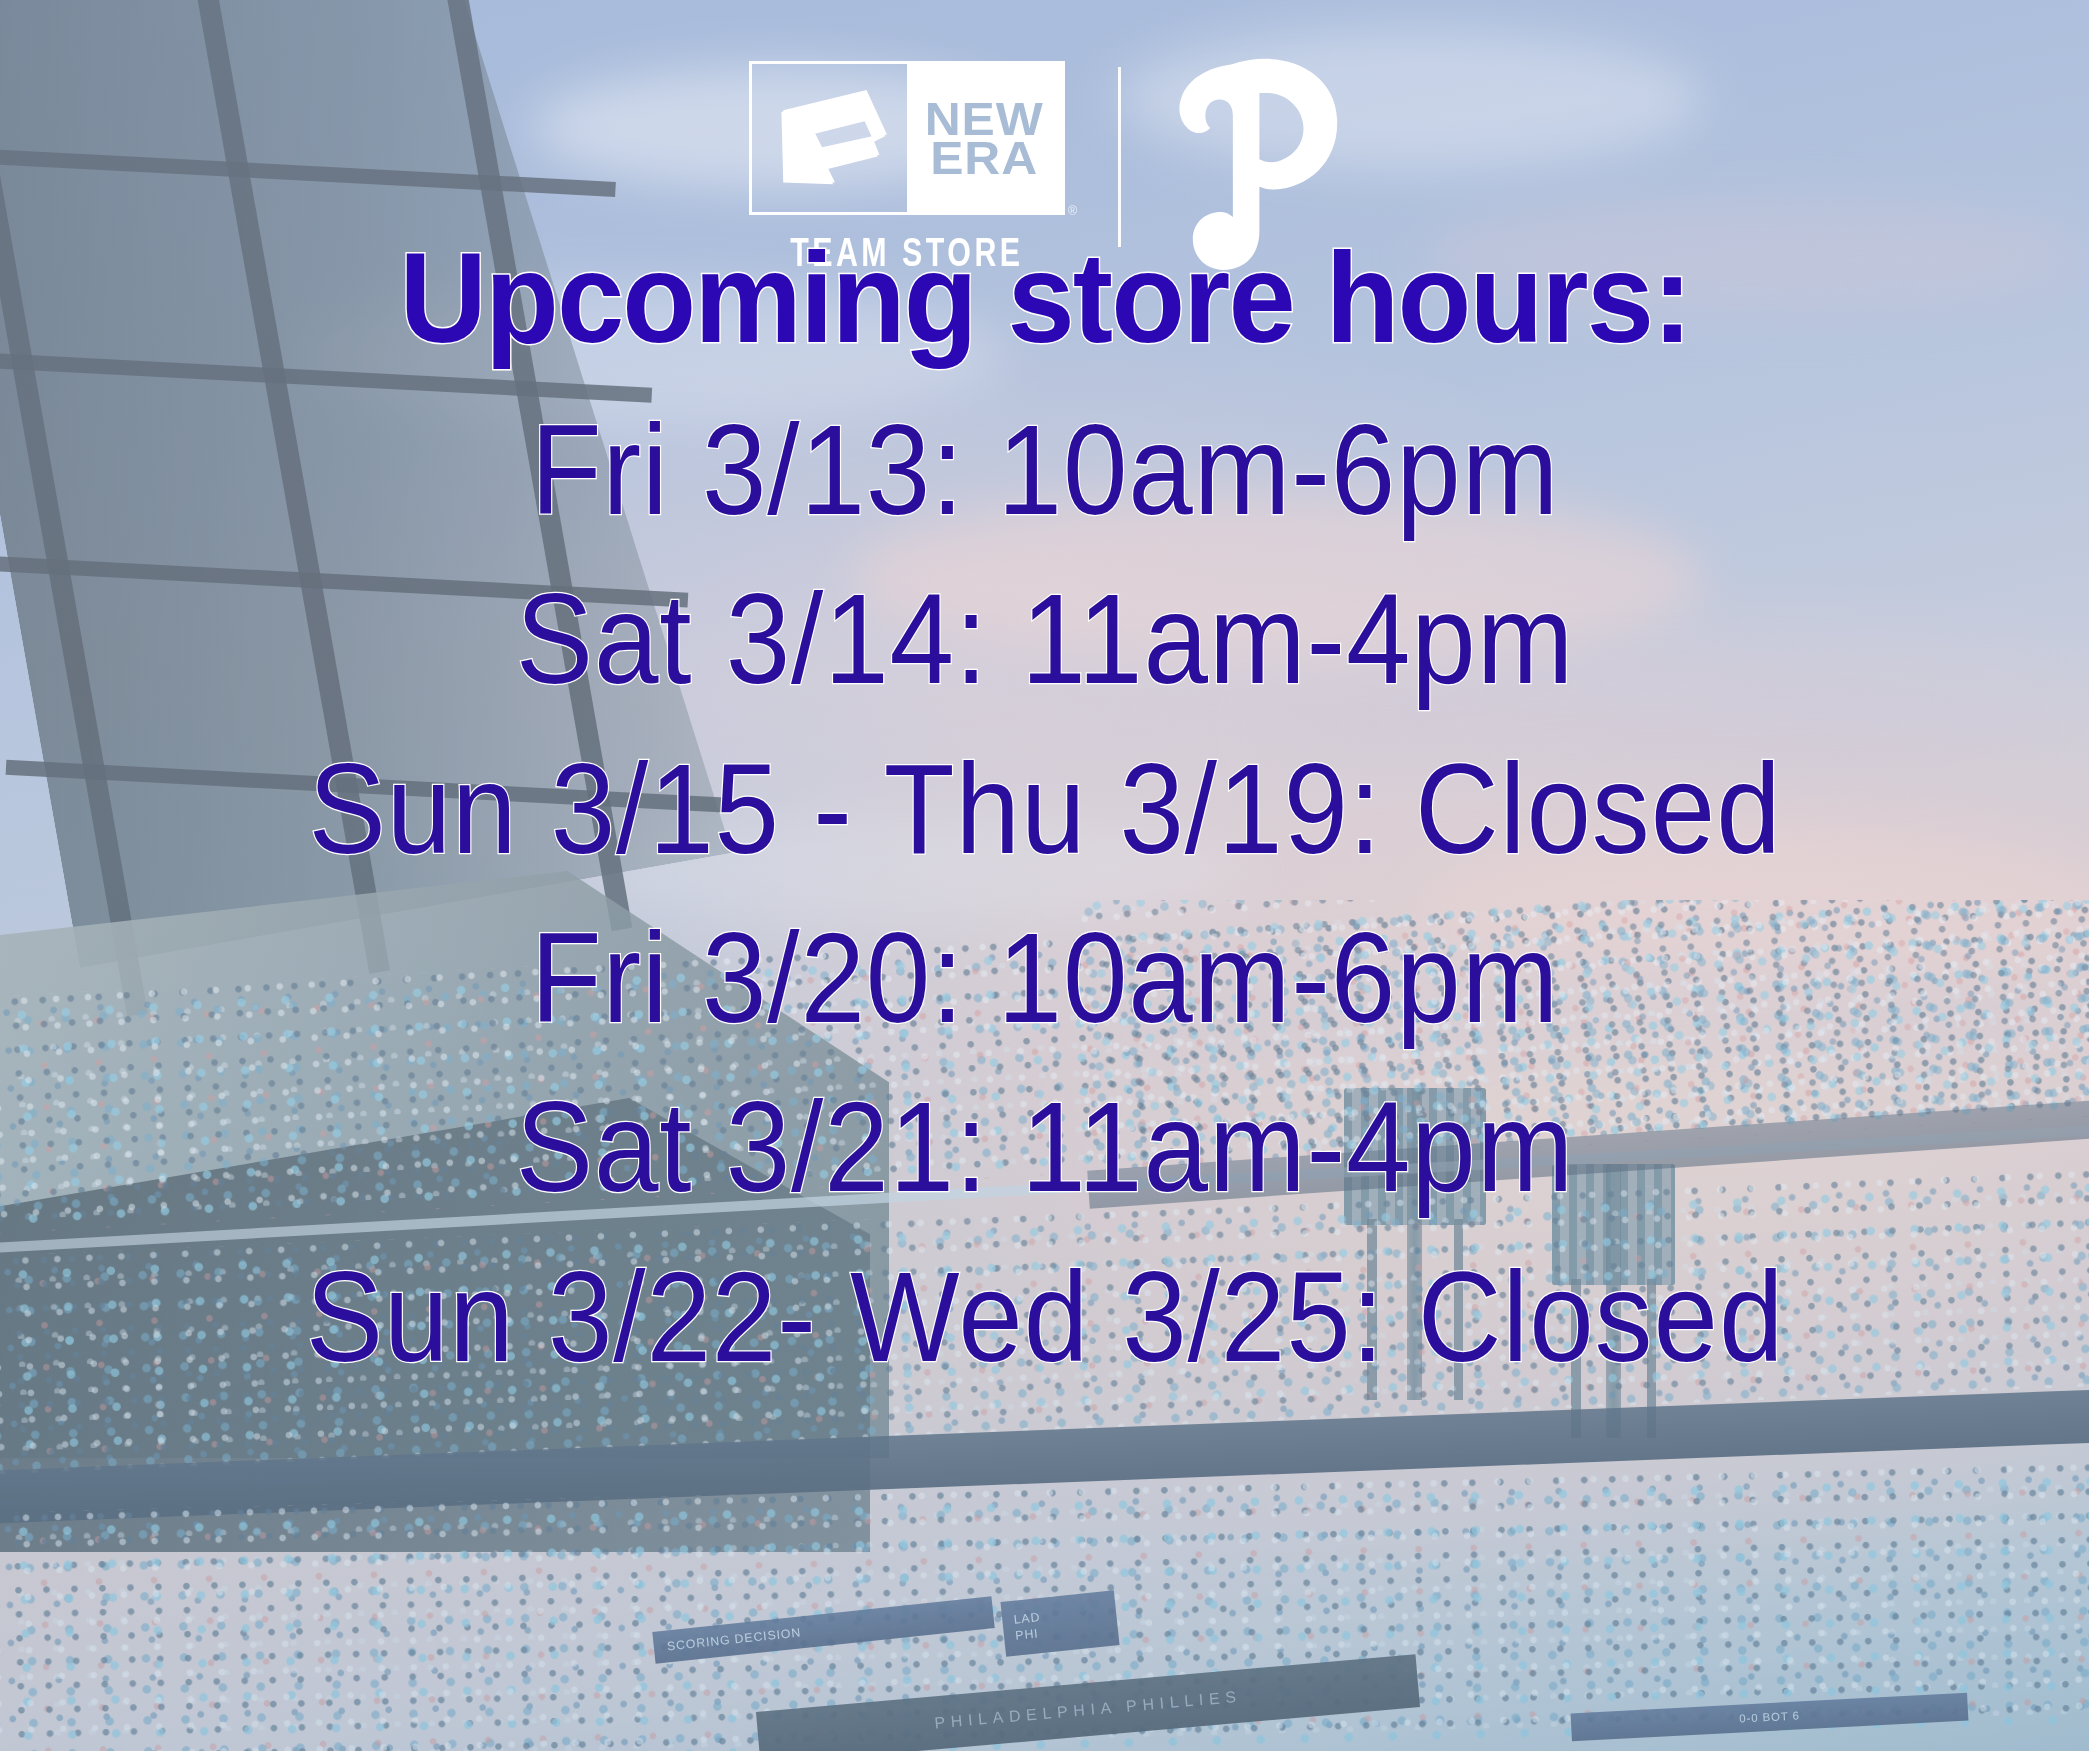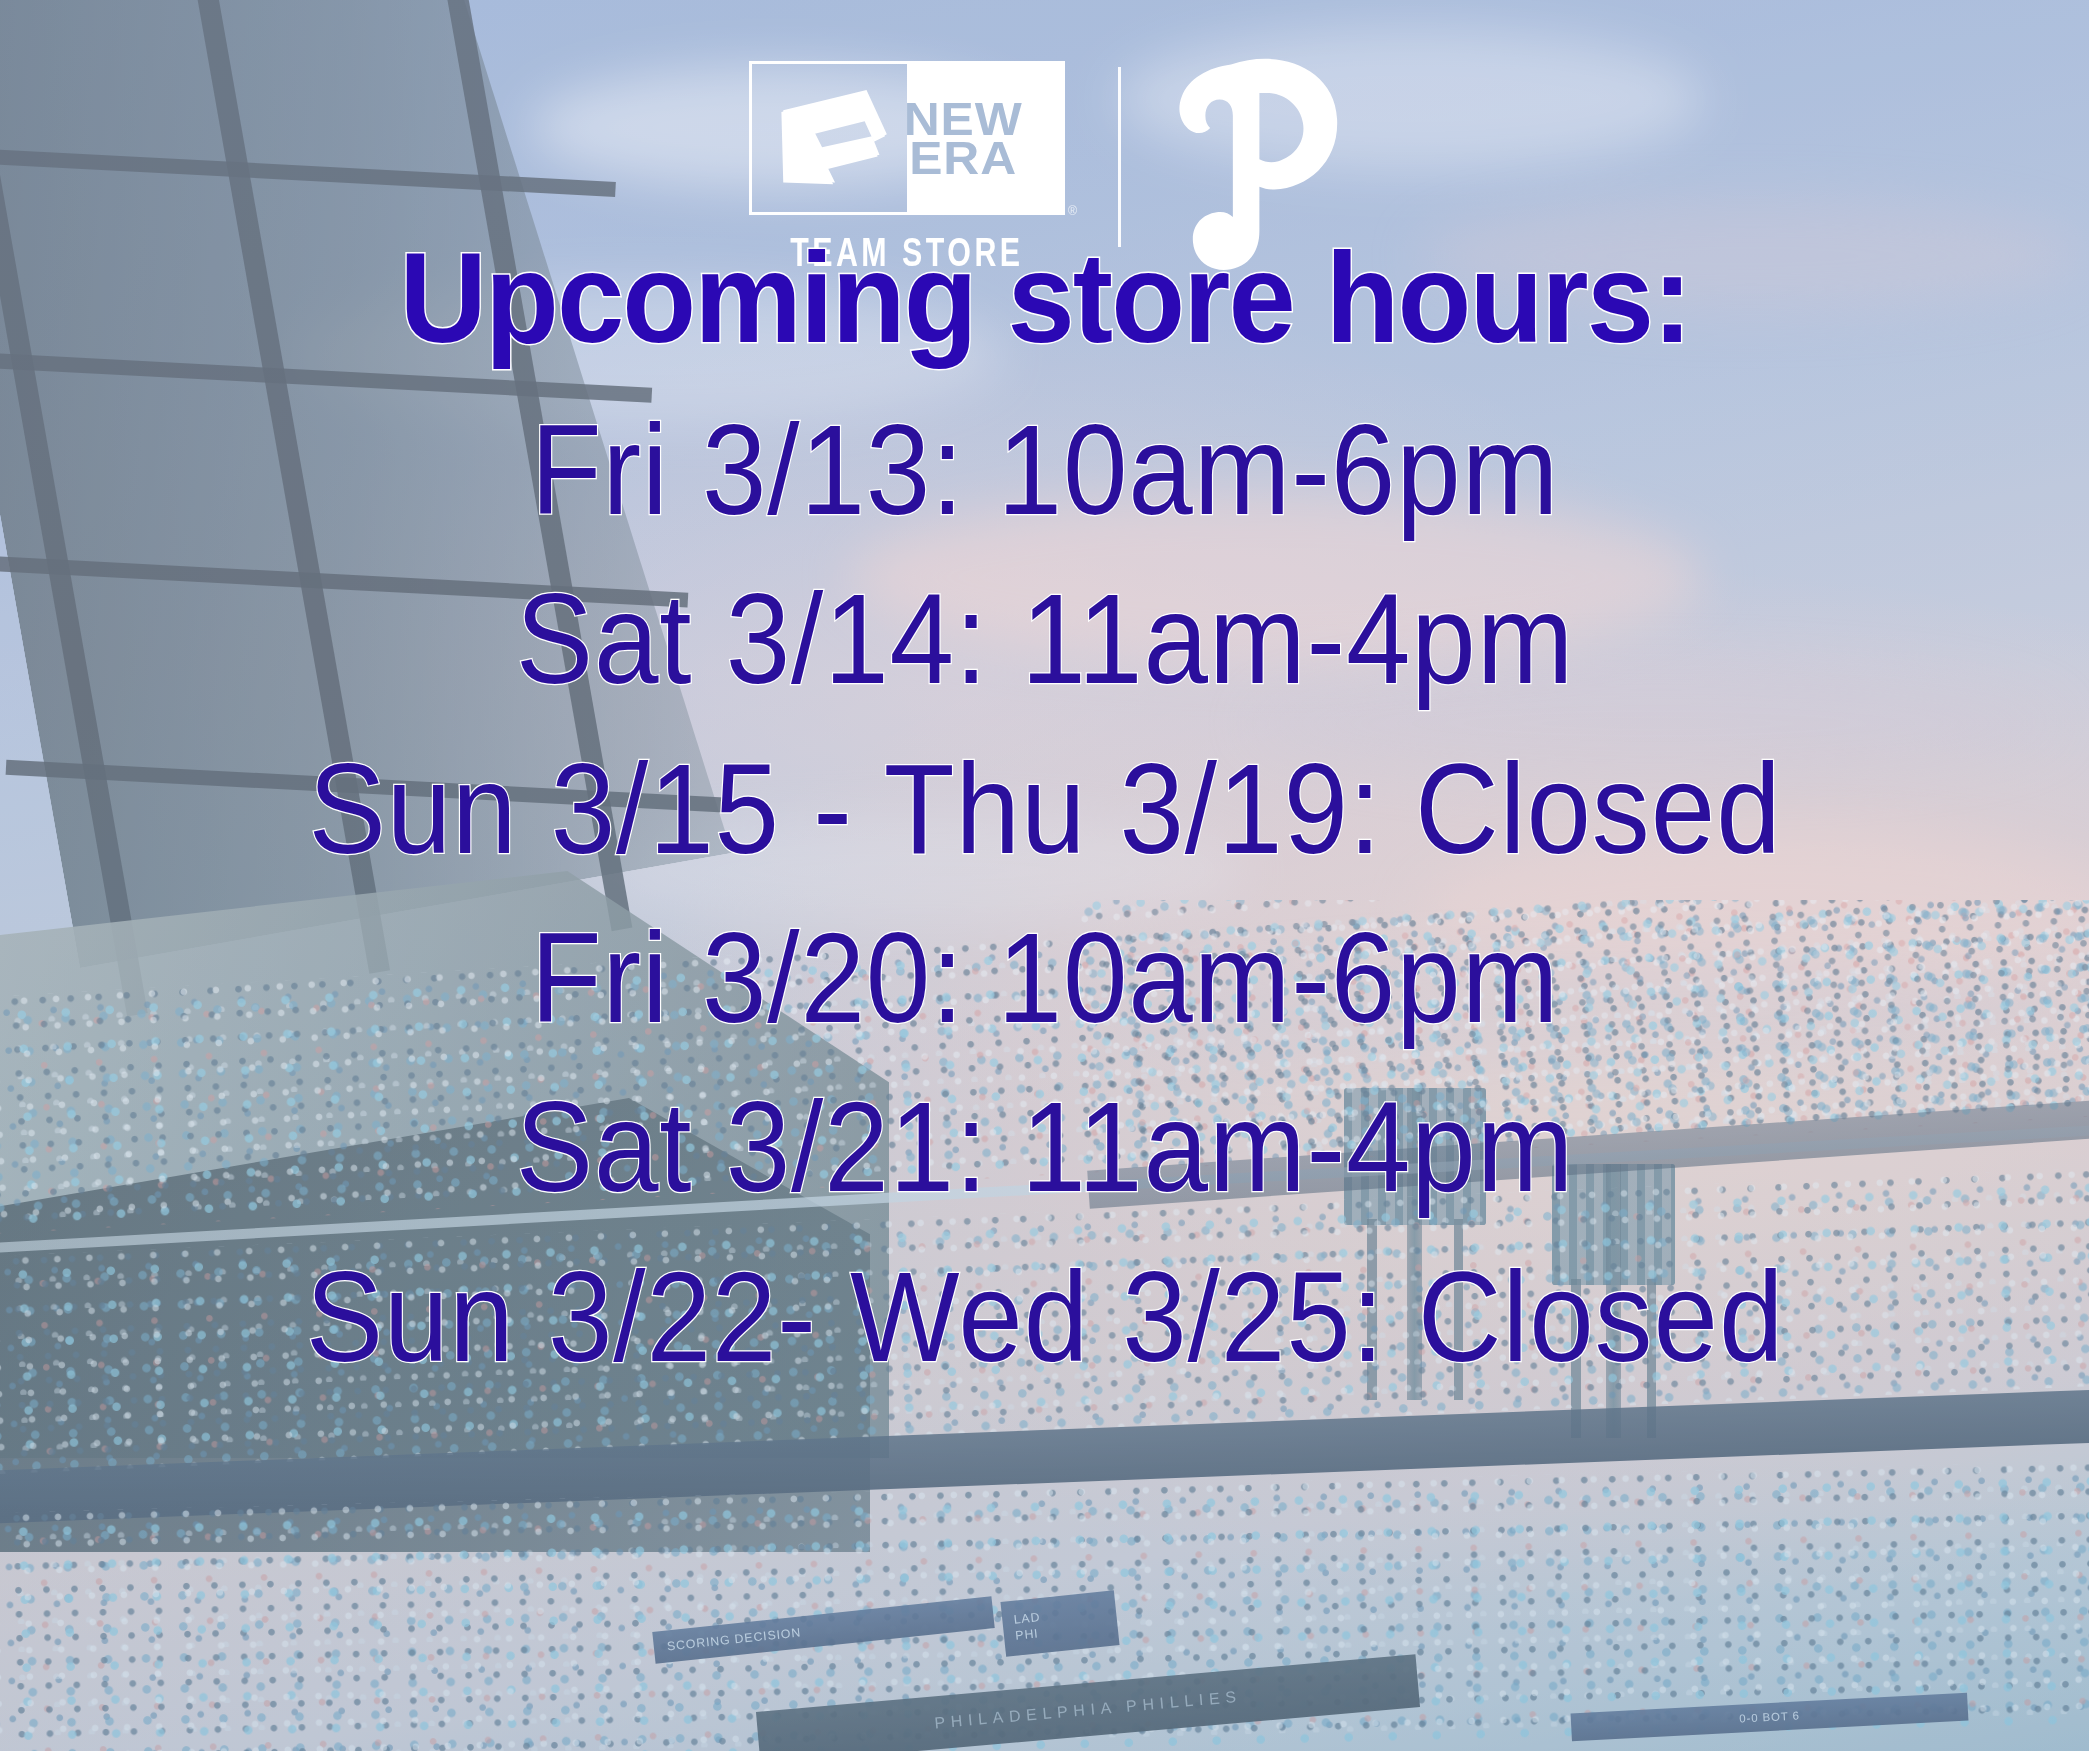--- a/index.html
+++ b/index.html
@@ -140,21 +140,21 @@
   .ne-box{
     display:flex; width:316px; height:154px;
     border:3.8px solid #ffffff;
     position:relative;
   }
   .ne-flagcell{
     width:50%; height:100%; position:relative; overflow:hidden;
   }
   .ne-wordcell{
     width:50%; height:100%; background:#ffffff;
-    display:flex;align-items:center;justify-content:flex-start;
+    display:flex;align-items:center;justify-content:center;
     position:relative;
   }
   .ne-word{
     line-height:.84;
     font-family:"Liberation Sans", sans-serif;
     font-weight:bold;
     font-size:47px;
     letter-spacing:0.9px;
     color:#a9bcd6;
     text-align:center;

